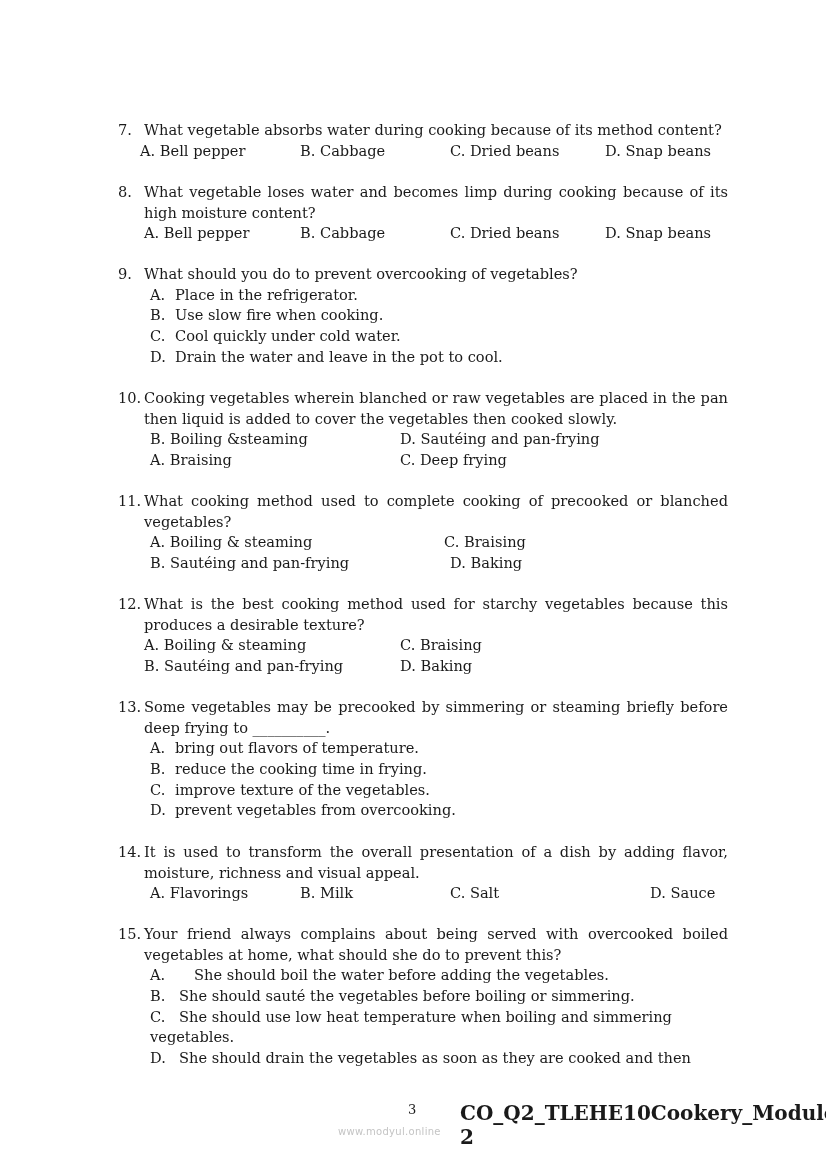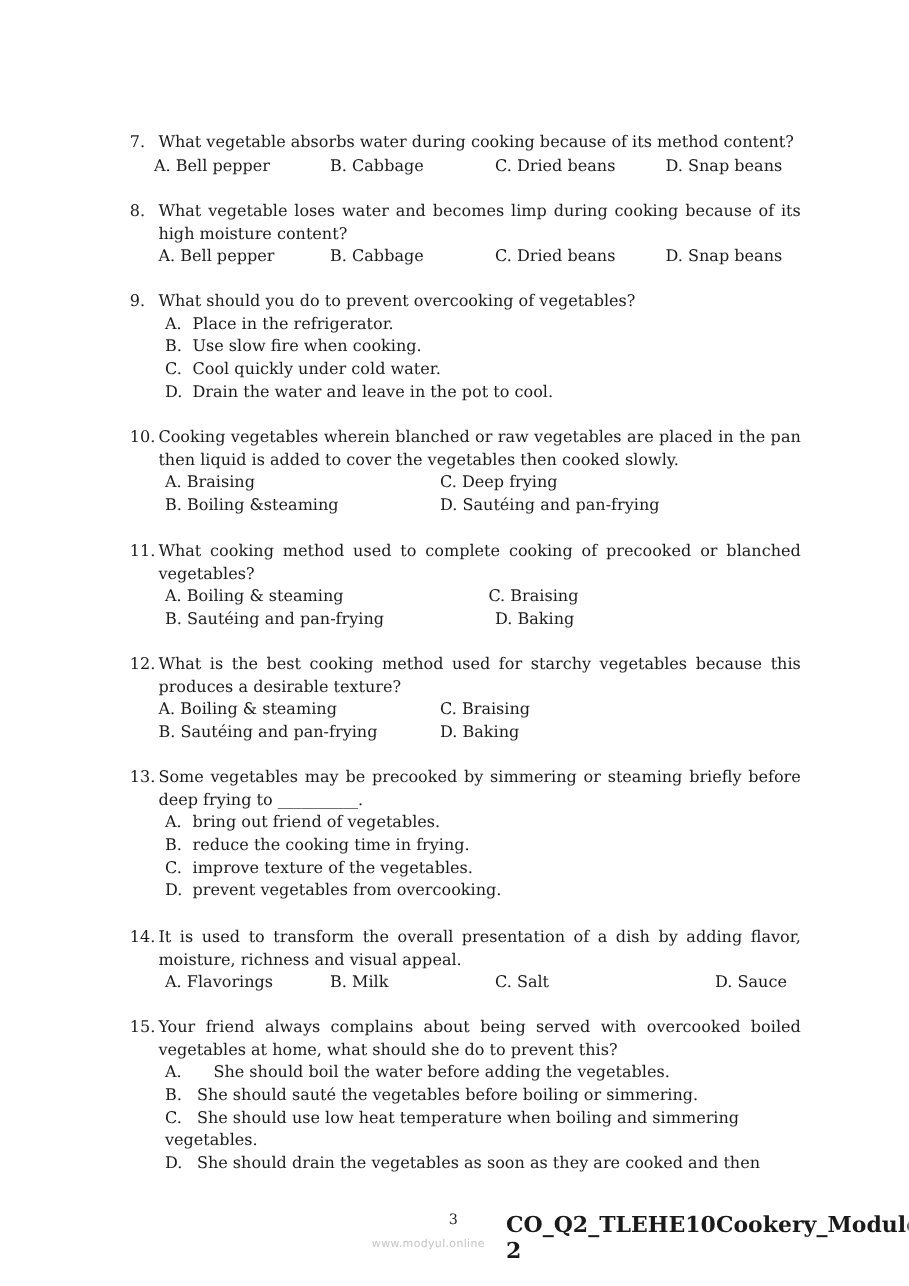--- a/index.html
+++ b/index.html
@@ -71,26 +71,26 @@
       <span class="t">Drain the water and leave in the pot to cool.</span>
     </div>
 </div>
 
 <div class="q" style="top:388px">
   <div class="stem">
       <span class="num wide">10.</span>
       <span class="stemtxt">Cooking vegetables wherein blanched or raw vegetables are placed in the pan then liquid is added to cover the vegetables then cooked slowly.</span>
     </div>
   <div class="row">
+    <span style="left:32px">B.  Boiling &amp;steaming</span>
+    <span style="left:282px">D. Sautéing and pan-frying</span>
+  </div>
+  <div class="row">
     <span style="left:32px">A.  Braising</span>
     <span style="left:282px">C. Deep frying</span>
-  </div>
-  <div class="row">
-    <span style="left:32px">B.  Boiling &amp;steaming</span>
-    <span style="left:282px">D. Sautéing and pan-frying</span>
   </div>
 </div>
 
 <div class="q" style="top:491px">
   <div class="stem">
       <span class="num wide">11.</span>
       <span class="stemtxt">What cooking method used to complete cooking of precooked or blanched vegetables?</span>
     </div>
   <div class="row">
     <span style="left:32px">A. Boiling &amp; steaming</span>
@@ -117,21 +117,21 @@
   </div>
 </div>
 
 <div class="q" style="top:697px">
   <div class="stem">
       <span class="num wide">13.</span>
       <span class="stemtxt">Some vegetables may be precooked by simmering or steaming briefly before deep frying to __________.</span>
     </div>
   <div class="opt">
       <span class="l">A.</span>
-      <span class="t">bring out friend of vegetables.</span>
+      <span class="t">bring out flavors of temperature.</span>
     </div>
   <div class="opt">
       <span class="l">B.</span>
       <span class="t">reduce the cooking time in frying.</span>
     </div>
   <div class="opt">
       <span class="l">C.</span>
       <span class="t">improve texture of the vegetables.</span>
     </div>
   <div class="opt">

